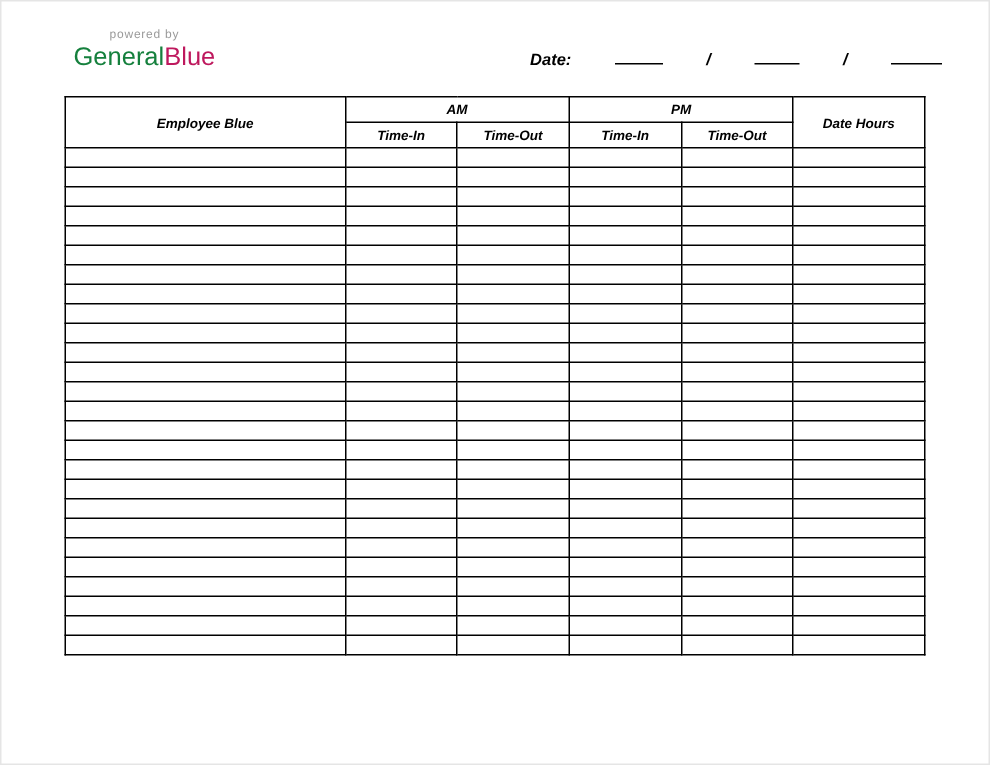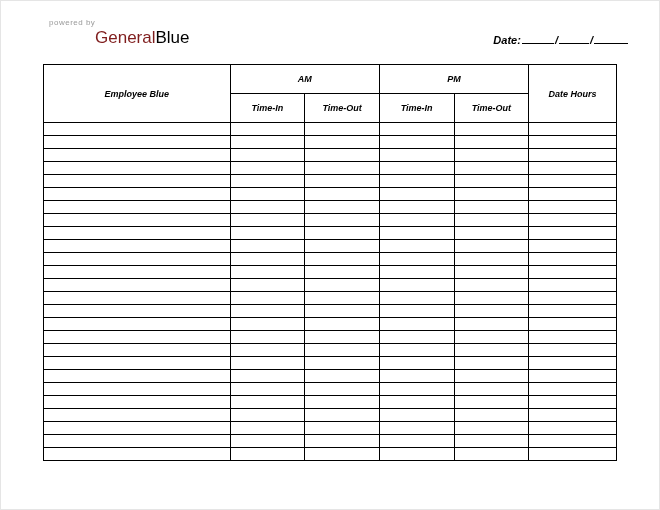--- a/index.html
+++ b/index.html
@@ -16,40 +16,42 @@
     left: 0; top: 0; right: 0; bottom: 0;
     background: #fff;
     border: 1px solid #e5e5e5;
     box-shadow: 2px 2px 4px rgba(0,0,0,0.06);
   }
   .header-row {
     display: flex;
     justify-content: space-between;
     align-items: flex-end;
     padding: 18px 30px 10px 48px;
+    text-align: center;
   }
   .logo { line-height: 1; }
   .logo-top {
     font-size: 8px;
     color: #9a9a9a;
     letter-spacing: 0.5px;
     margin-bottom: 2px;
   }
   .logo-main {
     font-size: 17px;
     font-weight: 400;
   }
-  .logo-g { color: #7f1d1d; margin-left: 46px; }
-  .logo-b { color: #000000; }
+  .logo-g { color: #15803d; }
+  .logo-b { color: #be185d; }
   .date-area {
     font-size: 11px;
     font-weight: bold;
     font-style: italic;
     display: flex;
     align-items: baseline;
+    gap: 28px;
   }
   .date-blank {
     display: inline-block;
     border-bottom: 1px solid #000;
     height: 11px;
     margin: 0 1px;
   }
   .tbl {
     border-collapse: collapse;
     margin: 8px auto 0 auto;
@@ -58,21 +60,21 @@
   }
   .tbl th, .tbl td {
     border: 1px solid #000;
     padding: 0;
   }
   .tbl th {
     font-size: 9px;
     font-style: italic;
     font-weight: bold;
     text-align: center;
-    height: 29px;
+    height: 17px;
     vertical-align: middle;
   }
   .tbl td { height: 13px; }
   col.emp   { width: 170px; }
   col.slot  { width: 68px; }
   col.total { width: 80px; }
 </style>
 </head>
 <body>
 

